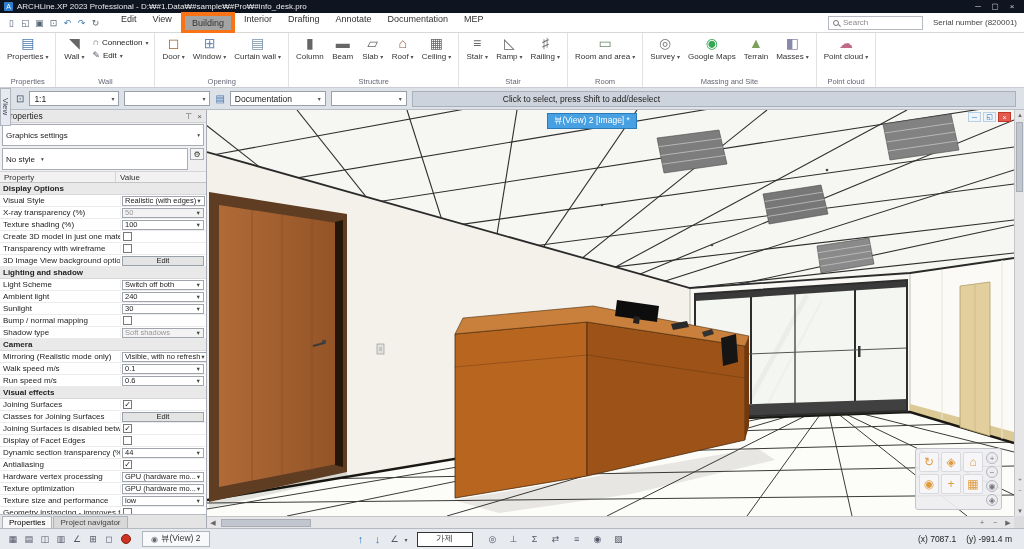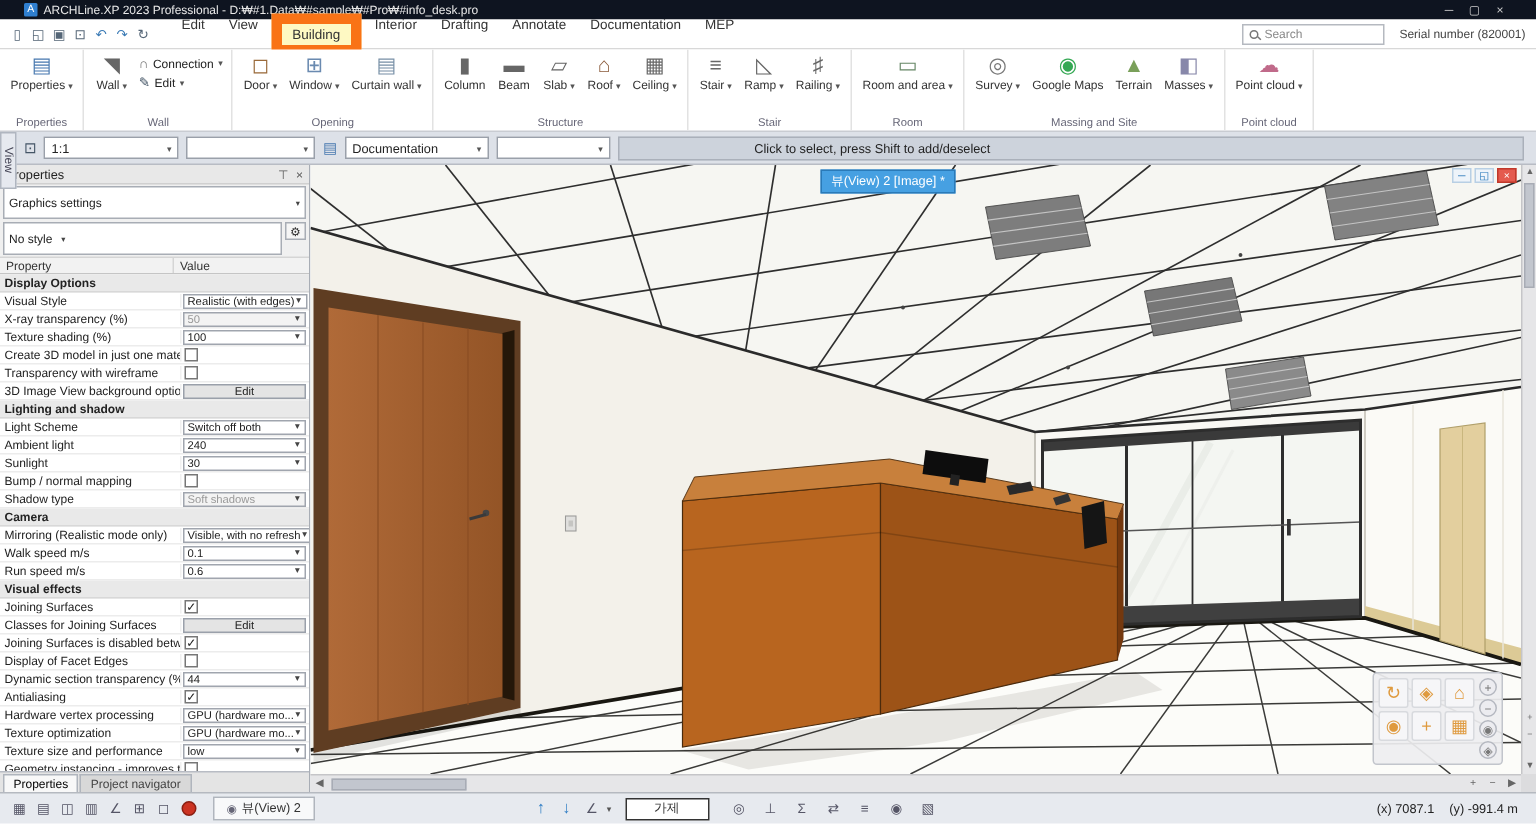--- a/index.html
+++ b/index.html
@@ -1,27 +1,27 @@
 <!DOCTYPE html>
 <html><head>
 <meta charset="utf-8">
 <style>
 *{margin:0;padding:0;box-sizing:border-box}
 html,body{width:1024px;height:549px;overflow:hidden;font-family:"Liberation Sans",sans-serif;background:#fff;font-size:9px;color:#222}
 
-#titlebar{position:absolute;left:0;top:0;width:1024px;height:13px;background:#0e1420;color:#e8e8e8;display:flex;align-items:center;font-size:8px;padding:0 16px;gap:4px}
+#titlebar{position:absolute;left:0;top:0;width:1024px;height:13px;background:#0e1420;color:#e8e8e8;display:flex;align-items:center;font-size:8px;padding:0 4px;gap:4px}
 .tb-logo{width:9px;height:9px;background:#2f7fd0;color:#fff;font-size:7px;display:flex;align-items:center;justify-content:center;border-radius:1px;flex:none}
 .tb-btns{margin-left:auto;display:flex;gap:1px}
 .tb-btn{width:16px;height:11px;display:flex;align-items:center;justify-content:center;font-size:8px;color:#ccc}
 
 #tabrow{position:absolute;top:13px;height:20px;width:1024px;background:#fff;border-bottom:1px solid #d8d8d8;display:flex;align-items:center;font-size:9px;color:#333;padding:0 5px;gap:2px}
 #quick-access{display:flex;gap:1px;margin-right:10px}
 .qa-icon{width:13px;text-align:center;color:#566;font-size:9px}
 .rtab{padding:2px 7px;white-space:nowrap}
-.rtab.active{border:7px solid #f97316;background:#fef9c3}
+.rtab.active{border:4px solid #f97316;background:#a3a3a3}
 #searchbox{margin-left:auto;width:95px;height:14px;border:1px solid #b5b9c0;display:flex;align-items:center;padding:0 4px;color:#888;font-size:8px;gap:4px}
 .mag{width:6px;height:6px;border:1px solid #777;border-radius:50%;position:relative;flex:none}
 .mag::after{content:"";position:absolute;width:3px;height:1px;background:#777;transform:rotate(45deg);right:-3px;bottom:-1px}
 #serial{font-size:8px;color:#444;margin-left:8px;margin-right:2px;white-space:nowrap}
 
 #ribbon{position:absolute;top:33px;height:55px;width:1024px;background:#fff;border-bottom:1px solid #c9ccd2;display:flex;overflow:hidden}
 #ribbon-groups{display:flex;height:100%}
 .ribbon-group{display:flex;flex-direction:column;border-right:1px solid #e2e2e2;padding:1px 4px 0}
 .rg-items{flex:1;display:flex;align-items:flex-start;gap:2px}
 .rg-label{font-size:7.5px;color:#667;text-align:center;height:11px;line-height:11px;white-space:nowrap}

